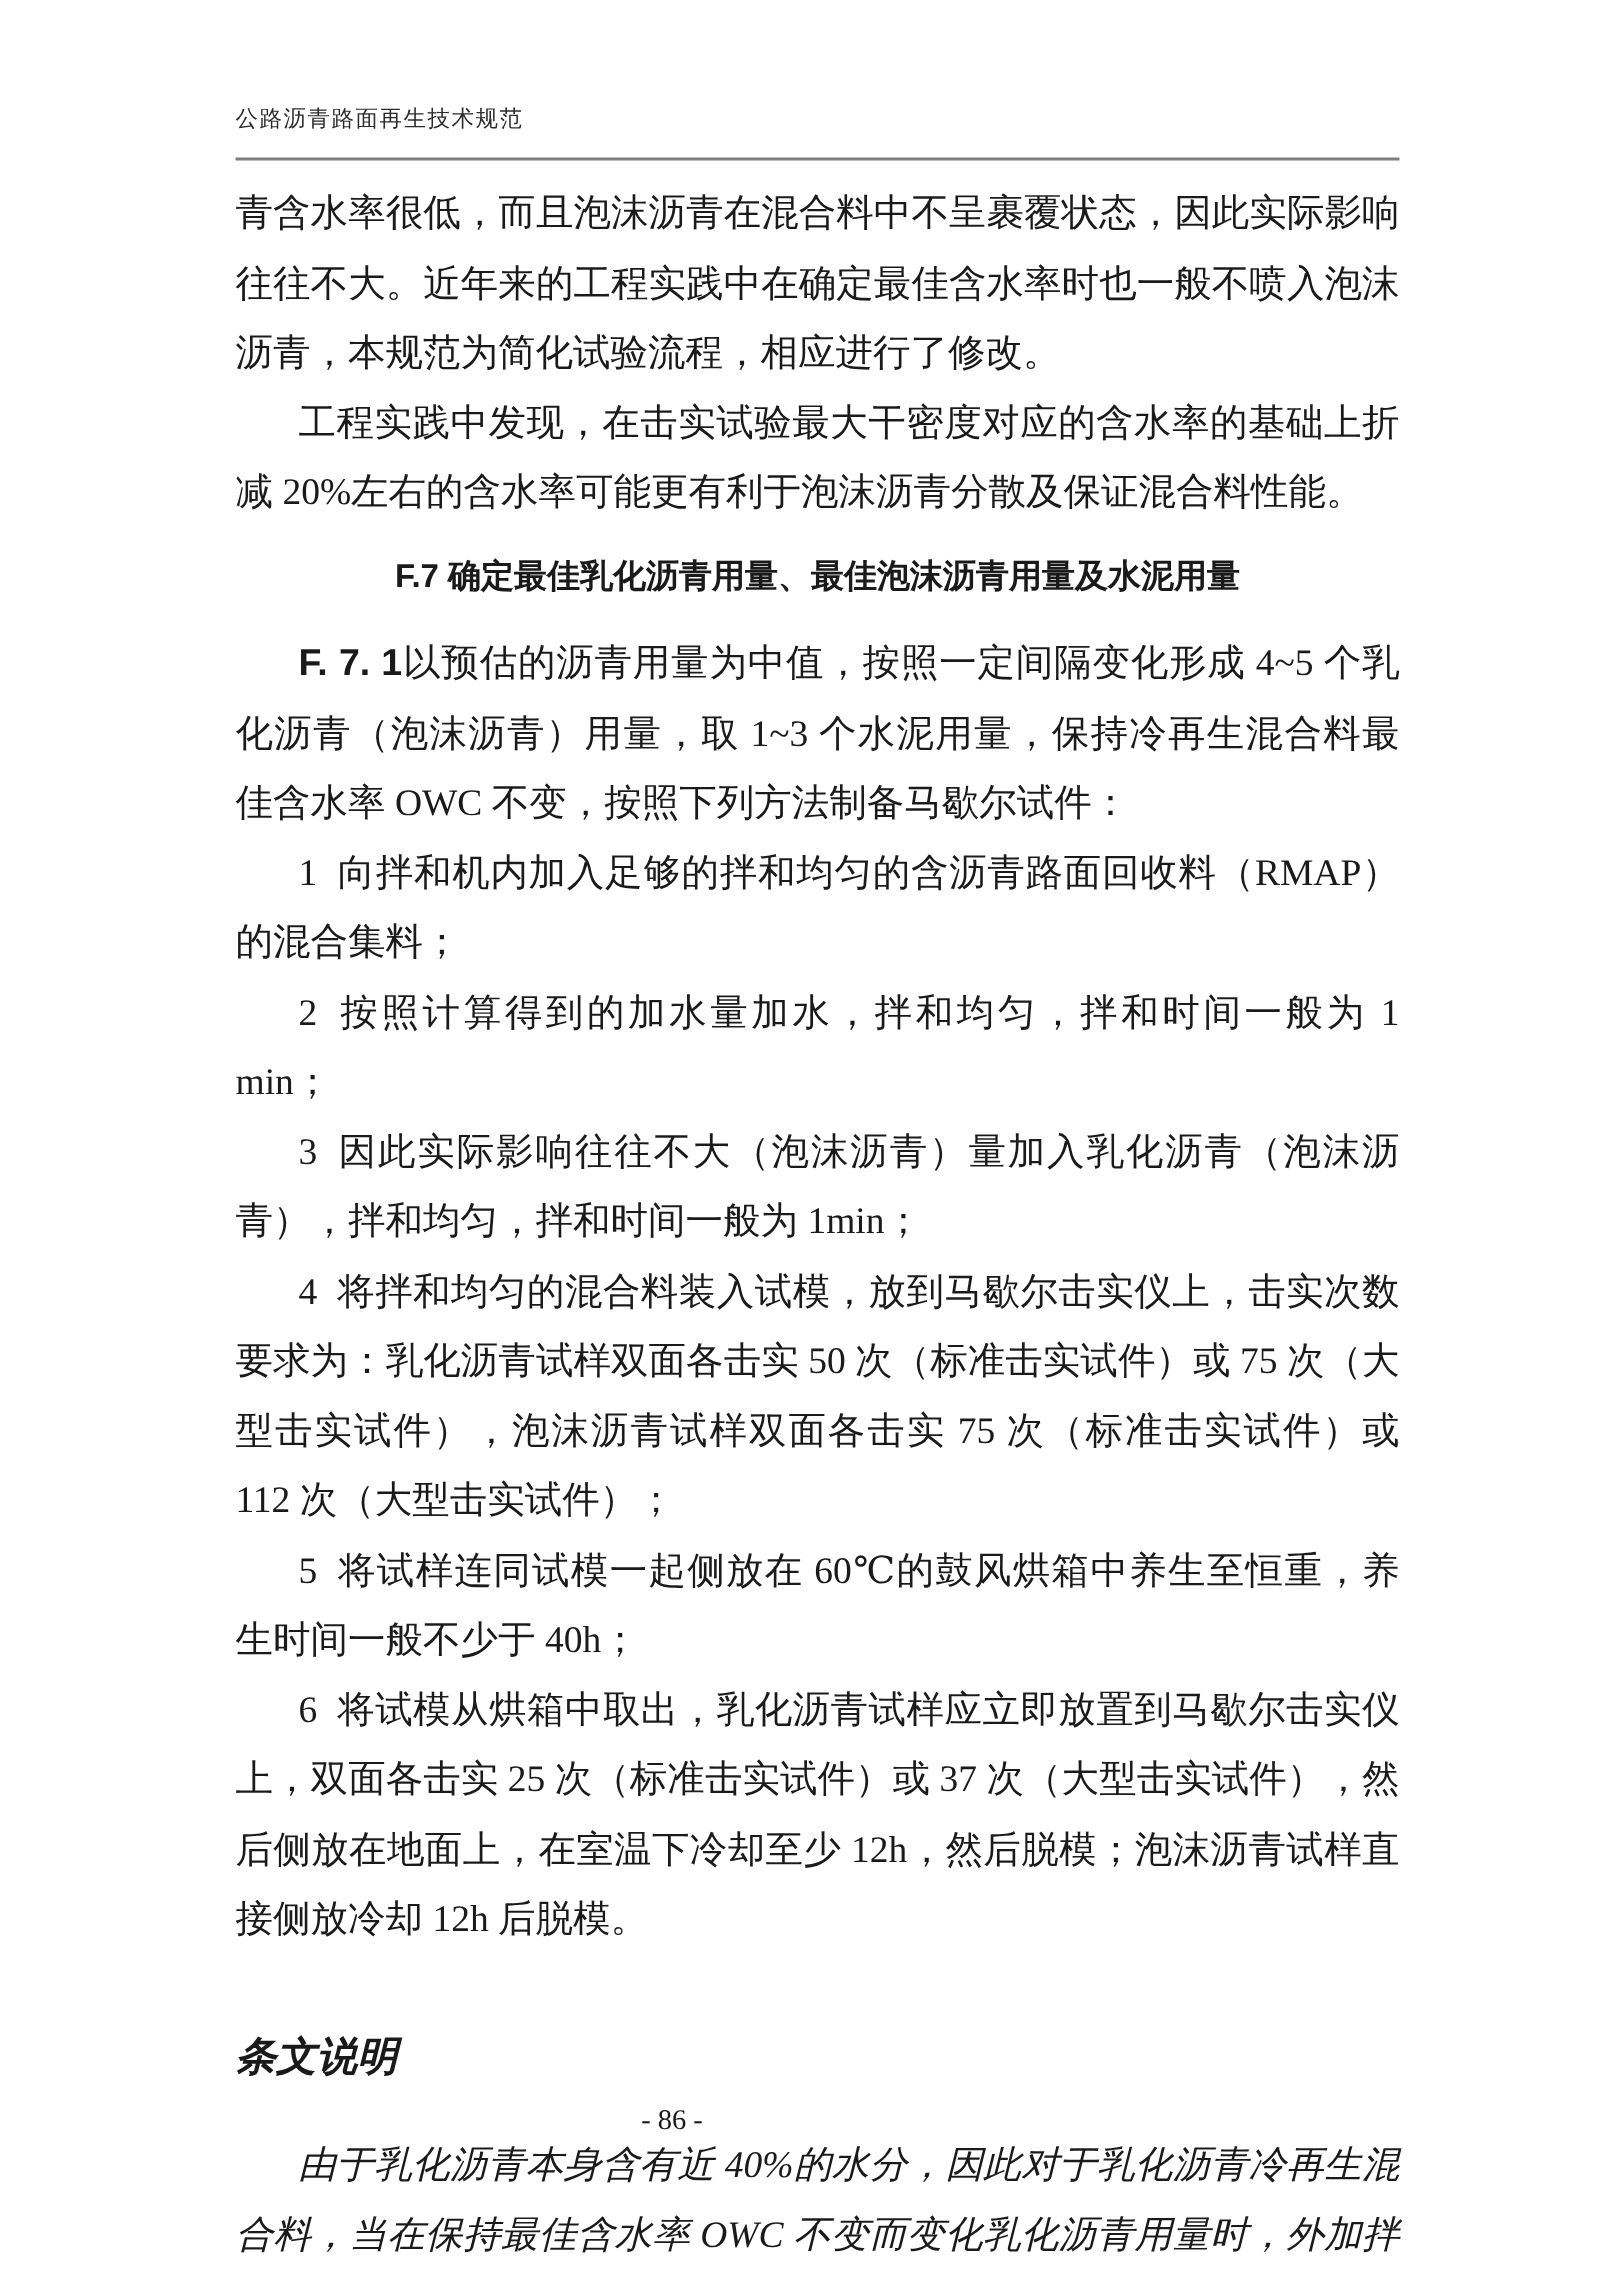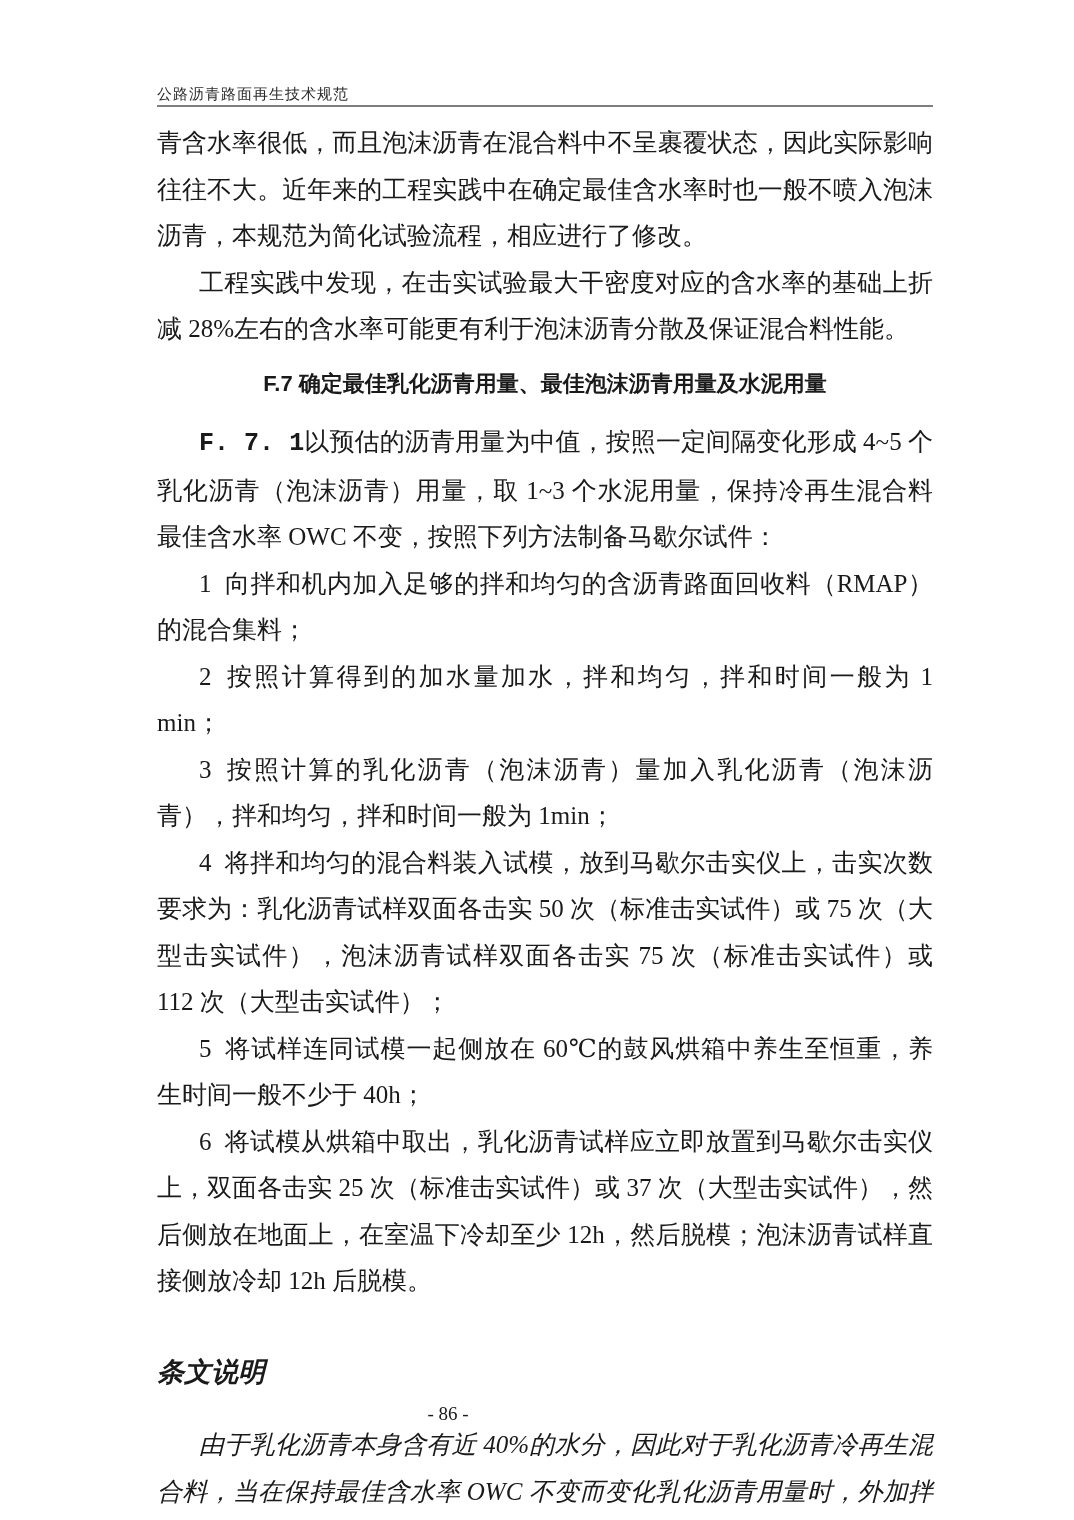--- a/index.html
+++ b/index.html
@@ -12,23 +12,23 @@
     width: 1074px;
     height: 1520px;
     overflow: hidden;
     font-family: "Liberation Serif", "DejaVu Serif", serif;
     color: #1a1a1a;
   }
   .page-header {
     position: absolute;
     left: 157px;
     width: 776px;
-    top: 85px;
+    top: 70px;
     border-bottom: 2px solid #7f7f7f;
-    padding-bottom: 1px;
+    padding-bottom: 16px;
   }
   .running-title {
     font-size: 15px;
     color: #2b2b2b;
     letter-spacing: 1px;
   }
   .content {
     position: absolute;
     left: 157px;
     width: 776px;
@@ -45,21 +45,21 @@
   .section-heading {
     margin: 8px 0 12px 0;
     font-weight: bold;
     font-size: 22px;
     line-height: 46.5px;
     text-align: center;
     font-family: "Liberation Sans", "DejaVu Sans", sans-serif;
   }
   .clause-num {
     font-weight: bold;
-    font-family: Liberation Mono, monospace;
+    font-family: Liberation Sans, sans-serif;
   }
   .step-num { margin-right: 13px; }
   .notes-heading {
     margin-top: 44px;
     font-weight: bold;
     font-style: italic;
     font-size: 27px;
     line-height: 46.5px;
     text-align: left;
   }
@@ -79,31 +79,31 @@
 <body>
 
 <header class="page-header">
   <span class="running-title">公路沥青路面再生技术规范</span>
 </header>
 
 <main class="content">
 
   <p class="para">青含水率很低，而且泡沫沥青在混合料中不呈裹覆状态，因此实际影响往往不大。近年来的工程实践中在确定最佳含水率时也一般不喷入泡沫沥青，本规范为简化试验流程，相应进行了修改。</p>
 
-  <p class="para indent">工程实践中发现，在击实试验最大干密度对应的含水率的基础上折减 28%左右的含水率可能更有利于泡沫沥青分散及保证混合料性能。</p>
+  <p class="para indent">工程实践中发现，在击实试验最大干密度对应的含水率的基础上折减 20%左右的含水率可能更有利于泡沫沥青分散及保证混合料性能。</p>
 
   <h2 class="section-heading">F.7 确定最佳乳化沥青用量、最佳泡沫沥青用量及水泥用量</h2>
 
   <p class="para indent"><span class="clause-num">F. 7. 1</span><span>以预估的沥青用量为中值，按照一定间隔变化形成 4~5 个乳化沥青（泡沫沥青）用量，取 1~3 个水泥用量，保持冷再生混合料最佳含水率 OWC 不变，按照下列方法制备马歇尔试件：</span></p>
 
   <p class="para indent"><span class="step-num">1</span><span>向拌和机内加入足够的拌和均匀的含沥青路面回收料（RMAP）的混合集料；</span></p>
 
   <p class="para indent"><span class="step-num">2</span><span>按照计算得到的加水量加水，拌和均匀，拌和时间一般为 1 min；</span></p>
 
-  <p class="para indent"><span class="step-num">3</span><span>按照计算的乳化沥青（泡沫沥青）量加入乳化沥青（泡沫沥青），拌和均匀，拌和时间一般为 1min；</span></p>
+  <p class="para indent"><span class="step-num">3</span><span>因此实际影响往往不大（泡沫沥青）量加入乳化沥青（泡沫沥青），拌和均匀，拌和时间一般为 1min；</span></p>
 
   <p class="para indent"><span class="step-num">4</span><span>将拌和均匀的混合料装入试模，放到马歇尔击实仪上，击实次数要求为：乳化沥青试样双面各击实 50 次（标准击实试件）或 75 次（大型击实试件），泡沫沥青试样双面各击实 75 次（标准击实试件）或 112 次（大型击实试件）；</span></p>
 
   <p class="para indent"><span class="step-num">5</span><span>将试样连同试模一起侧放在 60℃的鼓风烘箱中养生至恒重，养生时间一般不少于 40h；</span></p>
 
   <p class="para indent"><span class="step-num">6</span><span>将试模从烘箱中取出，乳化沥青试样应立即放置到马歇尔击实仪上，双面各击实 25 次（标准击实试件）或 37 次（大型击实试件），然后侧放在地面上，在室温下冷却至少 12h，然后脱模；泡沫沥青试样直接侧放冷却 12h 后脱模。</span></p>
 
   <h3 class="notes-heading">条文说明</h3>
 
   <p class="para indent kaiti">由于乳化沥青本身含有近 40%的水分，因此对于乳化沥青冷再生混合料，当在保持最佳含水率 OWC 不变而变化乳化沥青用量时，外加拌和水量实际是变化的。假设某乳化沥青冷再生混合料的最佳含水率为 5.0%，所用乳化沥青的沥青含</p>

